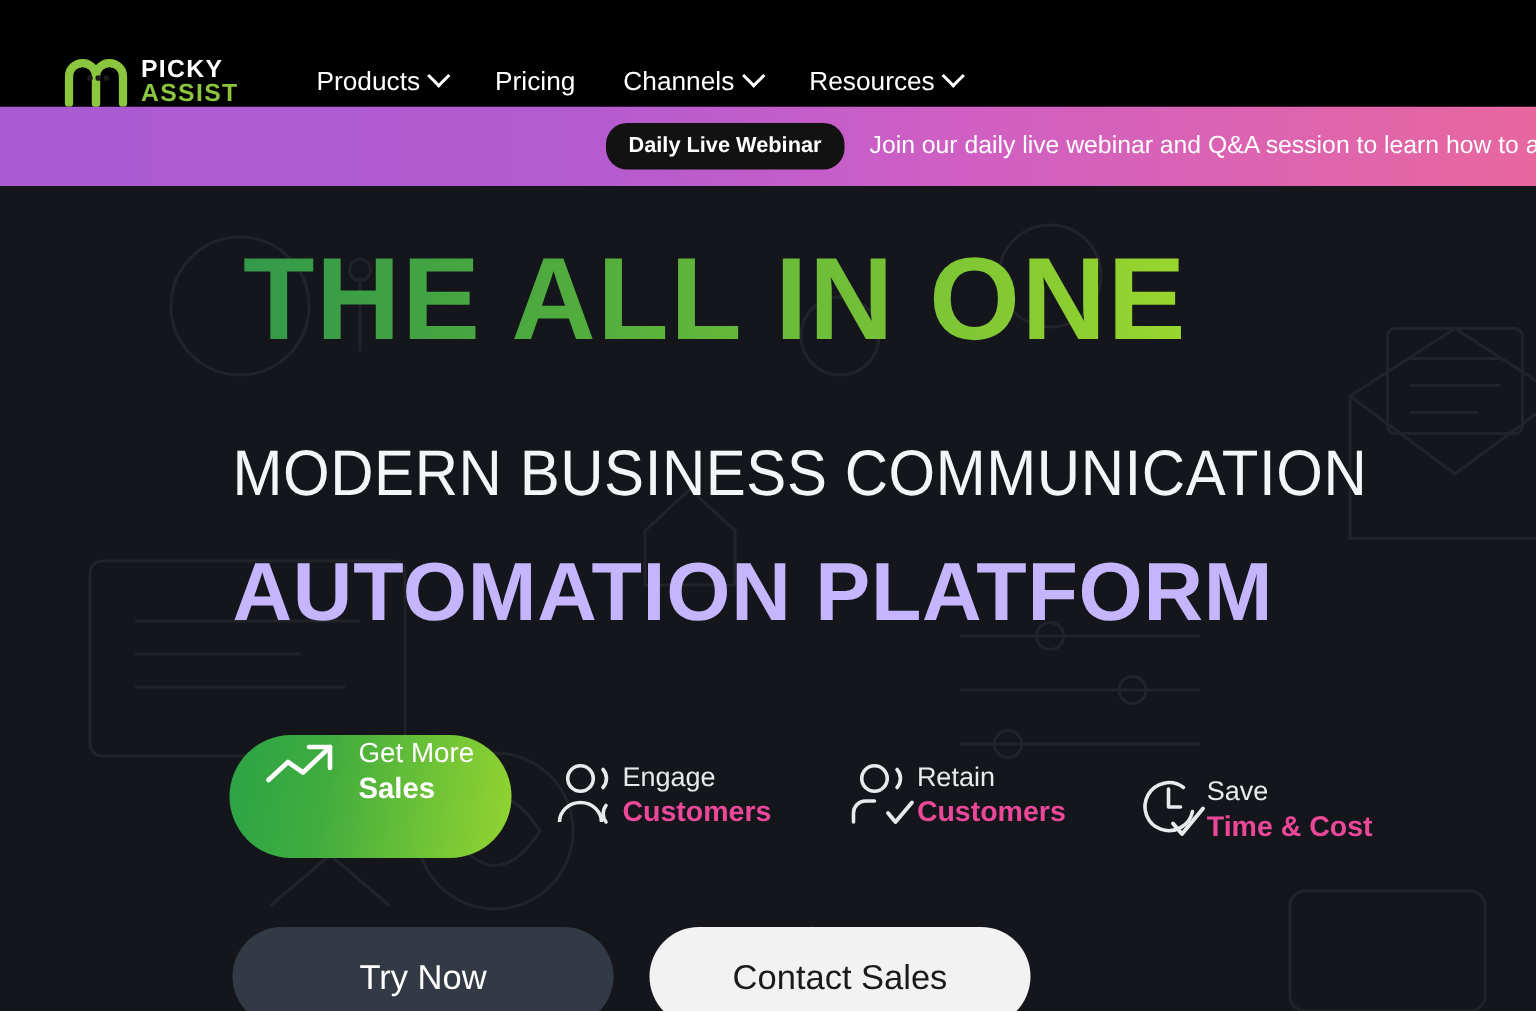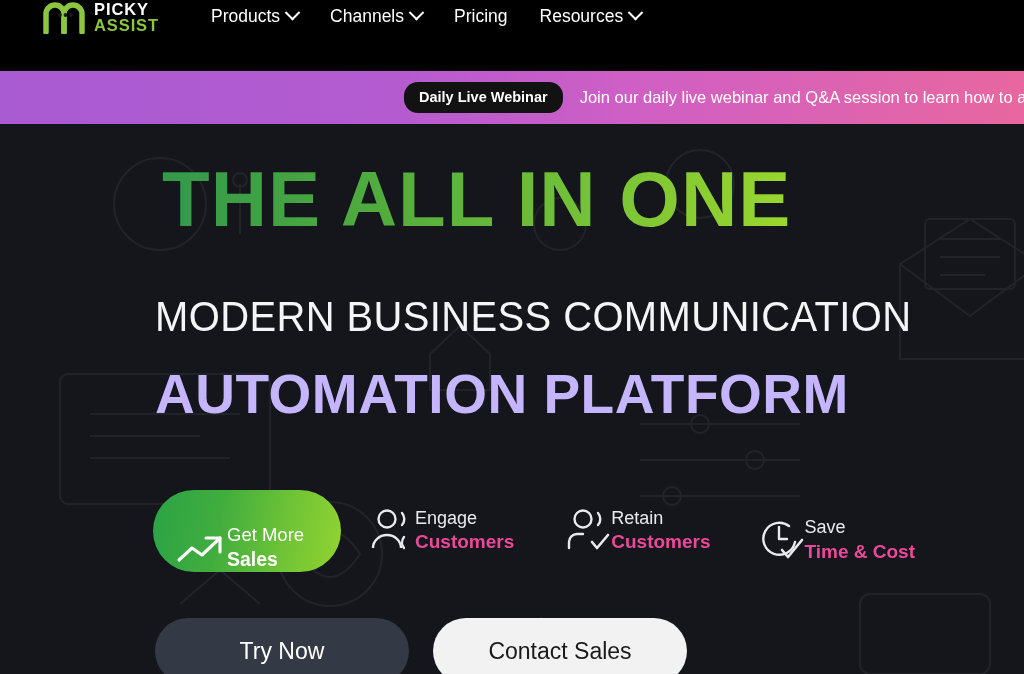--- a/index.html
+++ b/index.html
@@ -22,21 +22,21 @@
   }
 
   
   .header {
     position: absolute;
     top: 0; left: 0;
     width: 1024px;
     height: 71px;
     background: #000000;
     display: flex;
-    align-items: flex-start;
+    align-items: flex-end;
     z-index: 30;
   }
 
   .logo {
     display: flex;
     align-items: center;
     margin-left: 41px;
     gap: 7px;
     cursor: pointer;
   }
@@ -183,21 +183,22 @@
     display: flex;
     align-items: center;
   }
 
   .cta-pill {
     width: 188px;
     height: 82px;
     border-radius: 41px;
     background: linear-gradient(100deg, #2ba346 0%, #42ad3e 36%, #6fc336 70%, #93d431 100%);
     display: flex;
-    align-items: flex-end;
+    align-items: flex-start;
+    gap: 12px;
     padding-left: 22px;
     cursor: pointer;
     flex: none;
   }
   .cta-text {
     display: flex;
     flex-direction: column;
     line-height: 1.28;
     color: #ffffff;
   }
@@ -273,25 +274,25 @@
         <span class="logo-assist">ASSIST</span>
       </span>
     </div>
 
     <nav class="nav">
       <div class="nav-item">
         <span>Products</span>
         <i class="chev"></i>
       </div>
       <div class="nav-item">
+        <span>Pricing</span>
+      </div>
+      <div class="nav-item">
         <span>Channels</span>
         <i class="chev"></i>
-      </div>
-      <div class="nav-item">
-        <span>Pricing</span>
       </div>
       <div class="nav-item">
         <span>Resources</span>
         <i class="chev"></i>
       </div>
     </nav>
   </div>
 
   <div class="banner">
     <span class="banner-badge">Daily Live Webinar</span>

